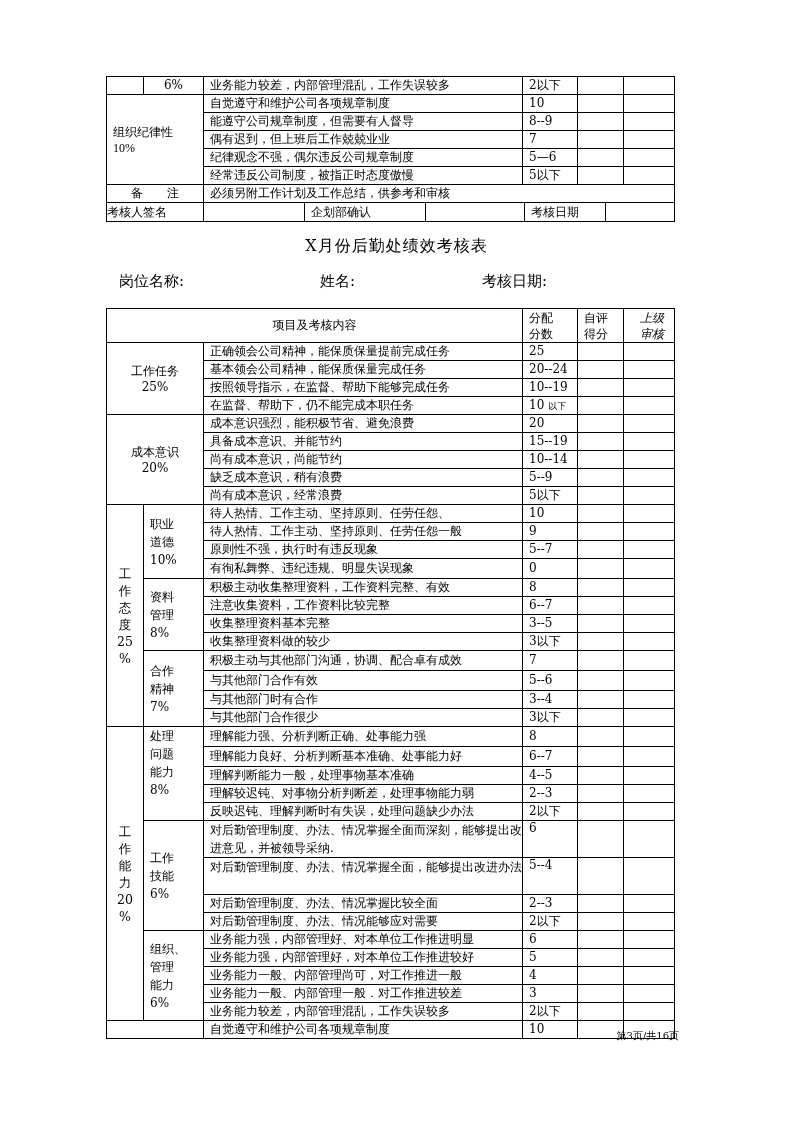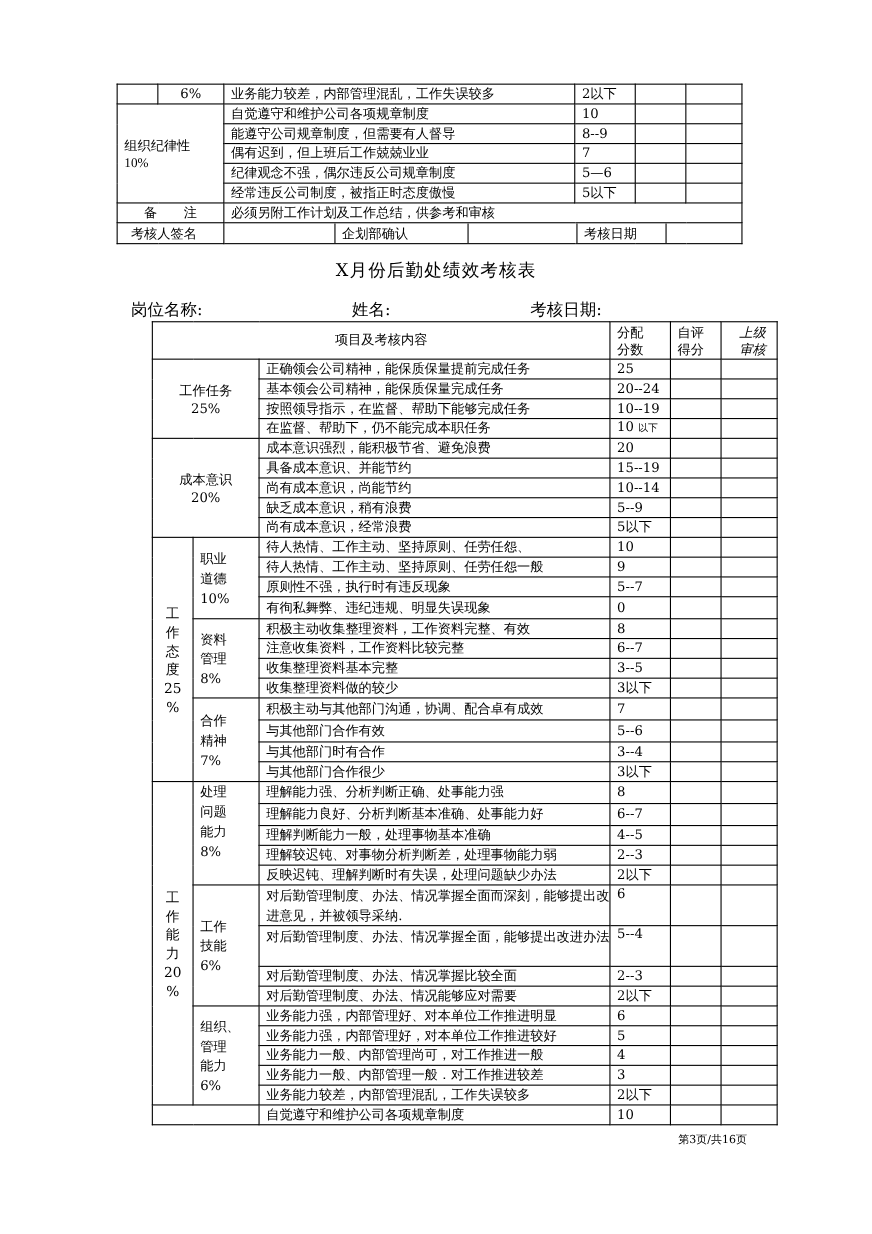--- a/index.html
+++ b/index.html
@@ -8,21 +8,21 @@
   table { border-collapse: collapse; position: absolute; table-layout: fixed; }
   td { border: 1px solid #000; font-size: 12px; padding: 0 0 0 6px; line-height: 15px;
        vertical-align: middle; overflow: hidden; white-space: nowrap; }
   td.c { text-align: center; padding: 0; }
   td.cat { text-align: center; padding: 0; white-space: normal; line-height: 16px; }
   td.sub { padding-left: 6px; white-space: normal; line-height: 18px; vertical-align: middle; }
   td.vert { text-align: center; padding: 0; white-space: normal; line-height: 17px; font-size: 12.5px; }
   td.wrap { white-space: normal; line-height: 18px; }
   .small { font-size: 9px; }
   #top-table { left: 106px; top: 76px; width: 568px; }
-  #main-table { left: 106px; top: 292px; width: 568px; margin-left: 32px; }
+  #main-table { left: 106px; top: 308px; width: 568px; }
   #doc-title { position: absolute; left: 0; width: 793px; top: 236px; text-align: center;
                font-size: 16px; letter-spacing: 1px; }
   .meta { position: absolute; top: 272px; font-size: 15px; }
   #page-footer { position: absolute; right: 114px; top: 1029px; font-size: 10px; }
   .r { height: 18px; }
 </style>
 </head>
 <body>
 
 <table id="top-table">
@@ -75,21 +75,21 @@
     <td>经常违反公司制度，被指正时态度傲慢</td>
     <td>5以下</td>
     <td></td>
     <td></td>
   </tr>
   <tr class="r">
     <td colspan="2" class="c">备　　注</td>
     <td colspan="4">必须另附工作计划及工作总结，供参考和审核</td>
   </tr>
   <tr class="r">
-    <td colspan="2" style="padding-left:12px">考核人签名</td>
+    <td colspan="2" style="padding-left:0">考核人签名</td>
     <td colspan="4" style="padding:0">
       <div style="display:flex;height:18px;">
         <div style="width:100px;border-right:1px solid #000;"></div>
         <div style="width:114px;border-right:1px solid #000;padding-left:6px;line-height:18px;">企划部确认</div>
         <div style="width:98px;border-right:1px solid #000;"></div>
         <div style="width:74px;border-right:1px solid #000;padding-left:6px;line-height:18px;">考核日期</div>
         <div style="flex:1;"></div>
       </div>
     </td>
   </tr>

